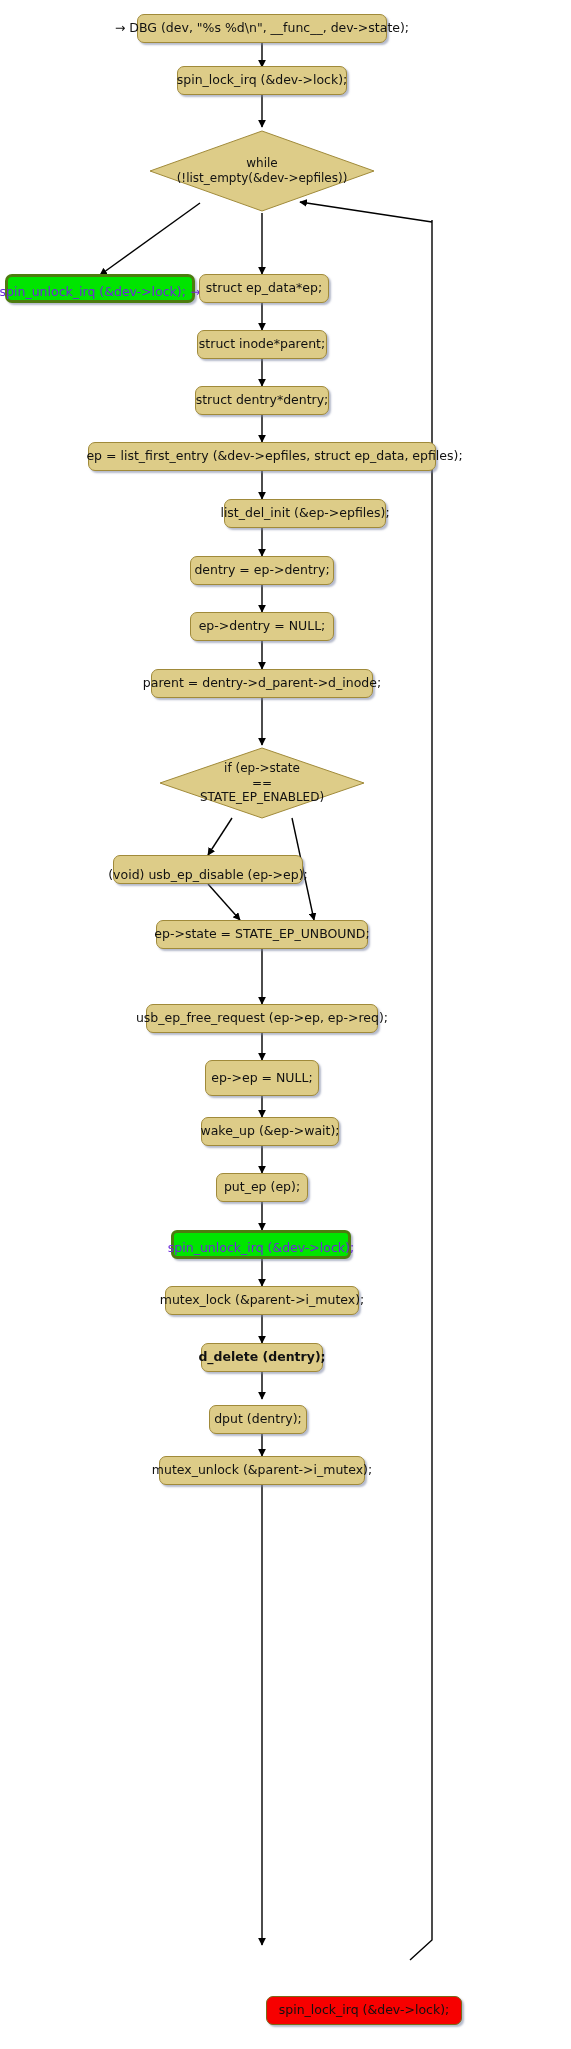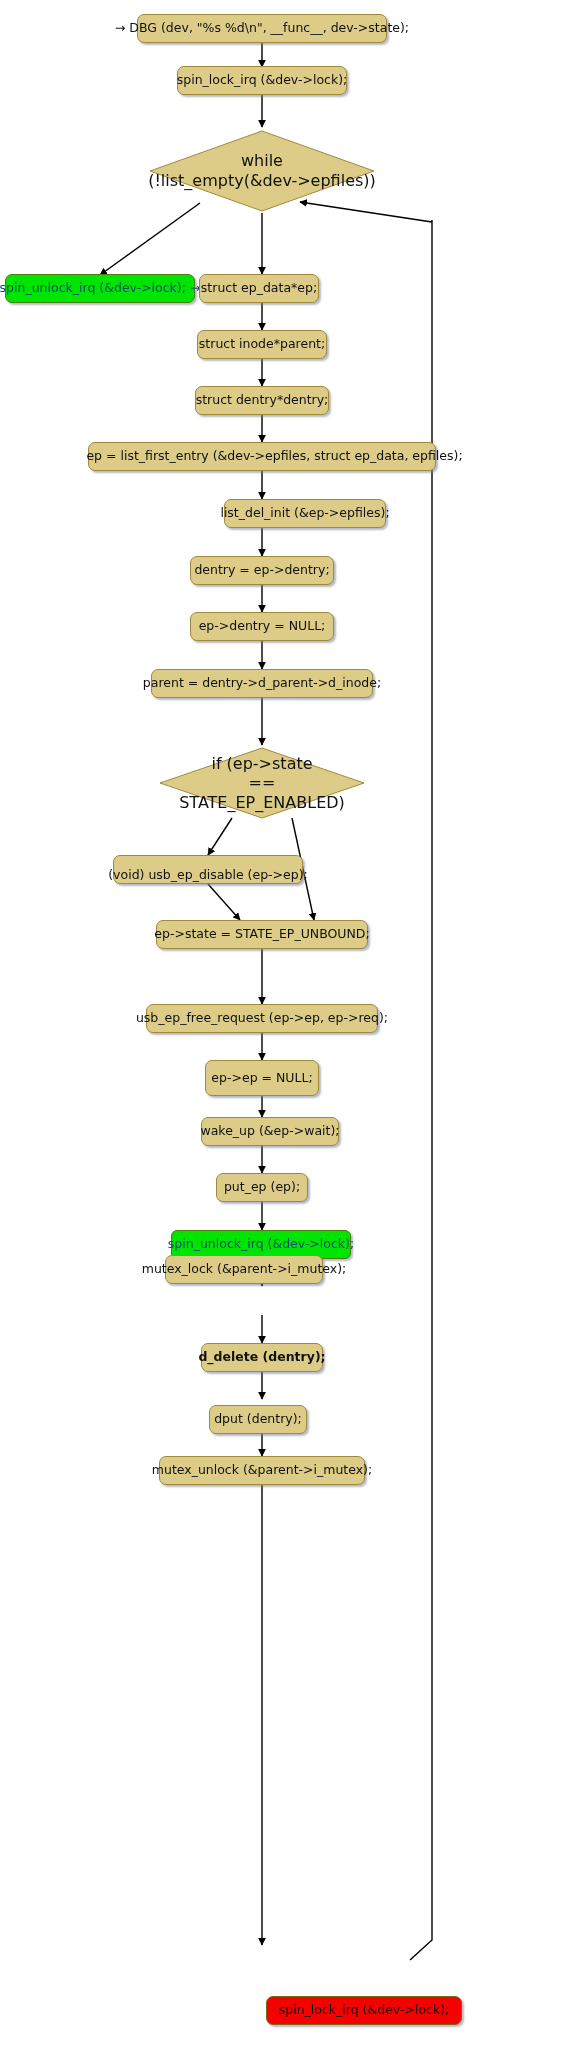--- a/index.html
+++ b/index.html
@@ -39,22 +39,23 @@
     background: #ddcc88;
     border: 1px solid #a08a3a;
     border-radius: 7px;
     color: #111111;
     font-size: 12.5px;
     box-shadow: 2px 2px 2px rgba(120,130,160,0.55);
     padding: 0 9px;
   }
   .proc.green {
     background: #00e500;
-    border: 1px solid #4d7c0f;
-    color: #0c4a6e;
+    border: 3px solid #4d7c0f;
+    color: #6d28d9;
+    align-items: flex-end;
   }
   .proc.red {
     background: #f70000;
     border: 1px solid #7a6a18;
     color: #111111;
   }
   .diamond-wrap {
     position: absolute;
   }
   .diamond-wrap svg {
@@ -65,21 +66,21 @@
   .diamond-label {
     position: absolute;
     left: 0;
     top: 0;
     width: 100%;
     height: 100%;
     display: flex;
     align-items: center;
     justify-content: center;
     text-align: center;
-    font-size: 16px;
+    font-size: 12px;
     color: #111111;
     white-space: pre;
     line-height: 1.22;
   }
 </style>
 </head>
 <body>
 
 <div id="canvas">
 
@@ -148,21 +149,21 @@
       <polygon points="115,6 229,46 115,86 4,46" fill="none"></polygon>
     </svg>
     <div class="diamond-label">while
 (!list_empty(&amp;dev-&gt;epfiles))</div>
   </div>
 
   <div class="node proc green" style="left:5px; top:274px; width:190px; height:29px;">
     <span>spin_unlock_irq (&amp;dev-&gt;lock); →</span>
   </div>
 
-  <div class="node proc" style="left:199px; top:274px; width:120px; height:29px;">
+  <div class="node proc" style="left:199px; top:274px; width:130px; height:29px;">
     <span>struct ep_data*ep;</span>
   </div>
 
   <div class="node proc" style="left:197px; top:330px; width:130px; height:29px;">
     <span>struct inode*parent;</span>
   </div>
 
   <div class="node proc" style="left:195px; top:386px; width:134px; height:29px;">
     <span>struct dentry*dentry;</span>
   </div>
@@ -217,21 +218,21 @@
   </div>
 
   <div class="node proc" style="left:216px; top:1173px; width:92px; height:29px;">
     <span>put_ep (ep);</span>
   </div>
 
   <div class="node proc green" style="left:171px; top:1230px; width:180px; height:29px;border-radius:6px;">
     <span>spin_unlock_irq (&amp;dev-&gt;lock);</span>
   </div>
 
-  <div class="node proc" style="left:165px; top:1255px; width:158px; height:29px;">
+  <div class="node proc" style="left:165px; top:1286px; width:194px; height:29px;">
     <span>mutex_lock (&amp;parent-&gt;i_mutex);</span>
   </div>
 
   <div class="node proc" style="left:201px; top:1343px; width:122px; height:29px;font-weight:bold;">
     <span>d_delete (dentry);</span>
   </div>
 
   <div class="node proc" style="left:209px; top:1399px; width:98px; height:29px;margin-top:6px;">
     <span>dput (dentry);</span>
   </div>

